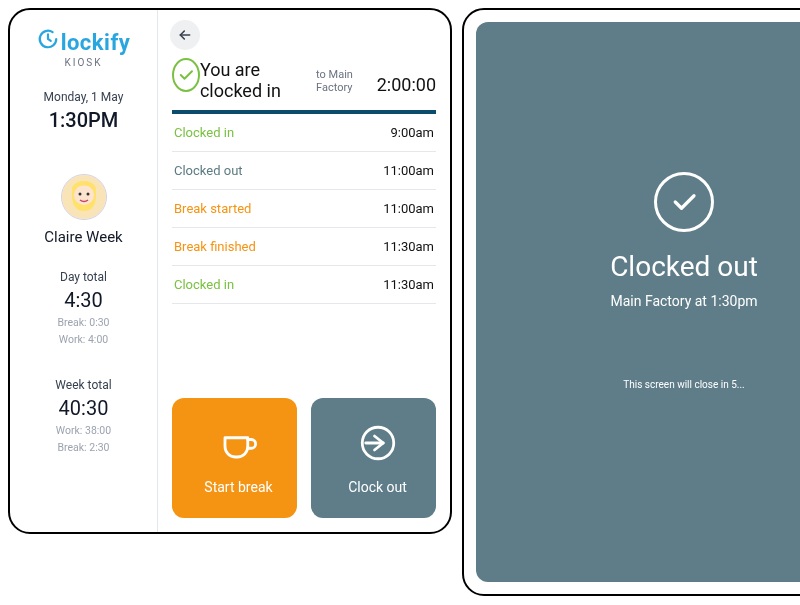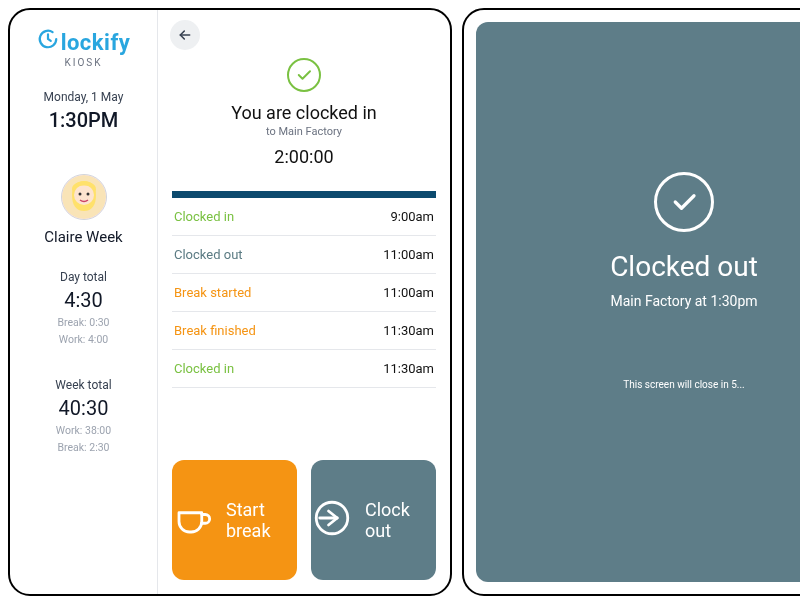--- a/index.html
+++ b/index.html
@@ -14,21 +14,21 @@
     width: 800px;
     height: 605px;
     position: relative;
   }
   
   .card-left {
     position: absolute;
     left: 8px;
     top: 8px;
     width: 444px;
-    height: 588px;
+    height: 526px;
     background: #fff;
     border: 2px solid #000;
     border-radius: 22px;
     display: flex;
     overflow: hidden;
   }
   .sidebar {
     width: 148px;
     border-right: 1px solid #e5e7eb;
     padding: 18px 8px 12px 8px;
@@ -123,21 +123,21 @@
     border-radius: 50%;
     background: #eef0f2;
     display: flex;
     align-items: center;
     justify-content: center;
     cursor: pointer;
   }
   .status-head {
     margin-top: 36px;
     display: flex;
-    flex-direction: column;
+    flex-direction: row;
     align-items: center;
   }
   .check-circle {
     width: 34px;
     height: 34px;
     border-radius: 50%;
     border: 2px solid #7ac142;
     display: flex;
     align-items: center;
     justify-content: center;
@@ -151,22 +151,22 @@
     font-size: 11px;
     color: #6b7280;
     margin-top: 2px;
   }
   .elapsed {
     font-size: 18px;
     color: #111;
     margin-top: 8px;
   }
   .log {
-    margin-top: 24px;
-    border-top: 7px solid #0c4a6e;
+    margin-top: 8px;
+    border-top: 4px solid #0c4a6e;
     text-align: right;
   }
   .log-row {
     display: flex;
     justify-content: space-between;
     align-items: center;
     padding: 11px 2px;
     border-bottom: 1px solid #e5e7eb;
     font-size: 13px;
   }
@@ -177,26 +177,28 @@
   .action-row {
     margin-top: auto;
     display: flex;
     gap: 14px;
   }
   .action-btn {
     flex: 1;
     height: 120px;
     border-radius: 12px;
     display: flex;
+    flex-direction: column;
     align-items: center;
     justify-content: center;
     color: #fff;
-    font-size: 18px;
+    font-size: 14px;
     gap: 12px;
     cursor: pointer;
+    padding-left: 8px;
   }
   .action-btn.orange { background: #f59413; }
   .action-btn.slate  { background: #5e7d88; }
   .action-btn .icon svg { width: 42px; height: 42px; stroke: #fff; }
   
   .card-right {
     position: absolute;
     left: 462px;
     top: 8px;
     width: 444px;

